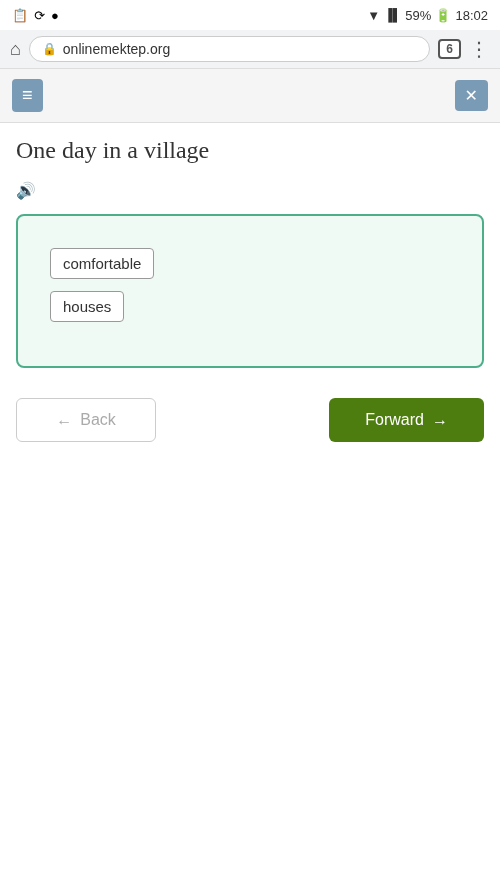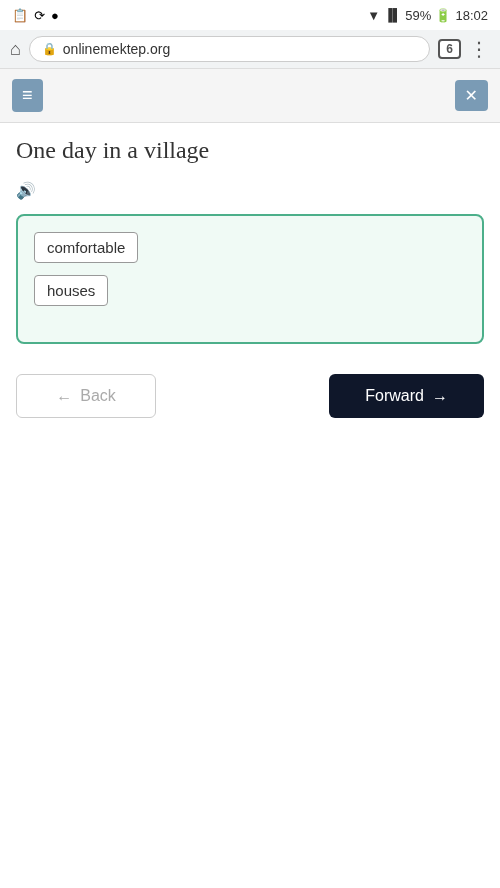--- a/index.html
+++ b/index.html
@@ -156,21 +156,21 @@
       color: #555;
       cursor: pointer;
     }
 
     
     .word-box-container {
       margin: 0 16px;
       border: 2px solid #4caf8a;
       border-radius: 8px;
       background: #f0faf5;
-      padding: 16px;
+      padding: 32px;
       min-height: 130px;
     }
 
     .word-row {
       display: flex;
       flex-wrap: wrap;
       gap: 10px;
       margin-bottom: 12px;
     }
 
@@ -204,21 +204,21 @@
       cursor: pointer;
       min-width: 140px;
       justify-content: center;
     }
 
     .btn-forward {
       display: flex;
       align-items: center;
       gap: 8px;
       border: none;
-      background: #0f172a;
+      background: #4d7c0f;
       border-radius: 6px;
       padding: 12px 36px;
       font-size: 16px;
       color: #fff;
       cursor: pointer;
       min-width: 140px;
       justify-content: center;
     }
 
     .arrow-left {

